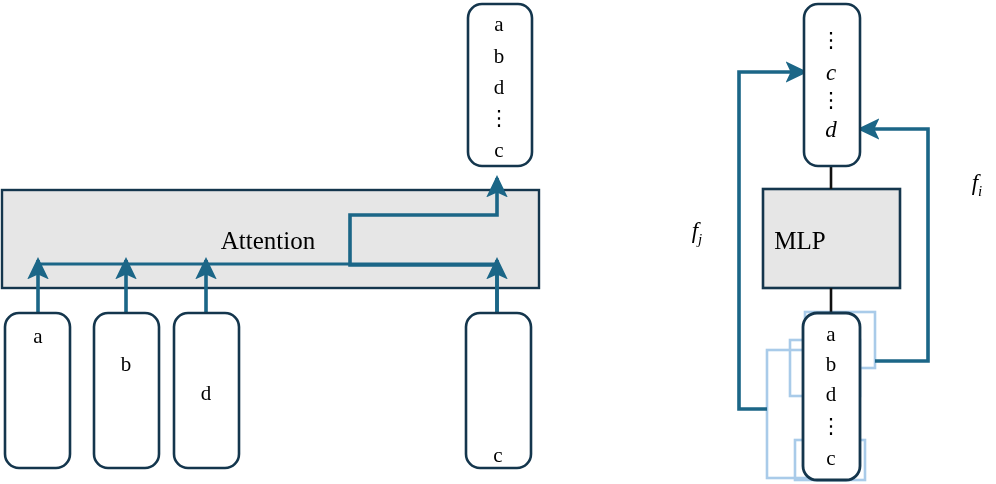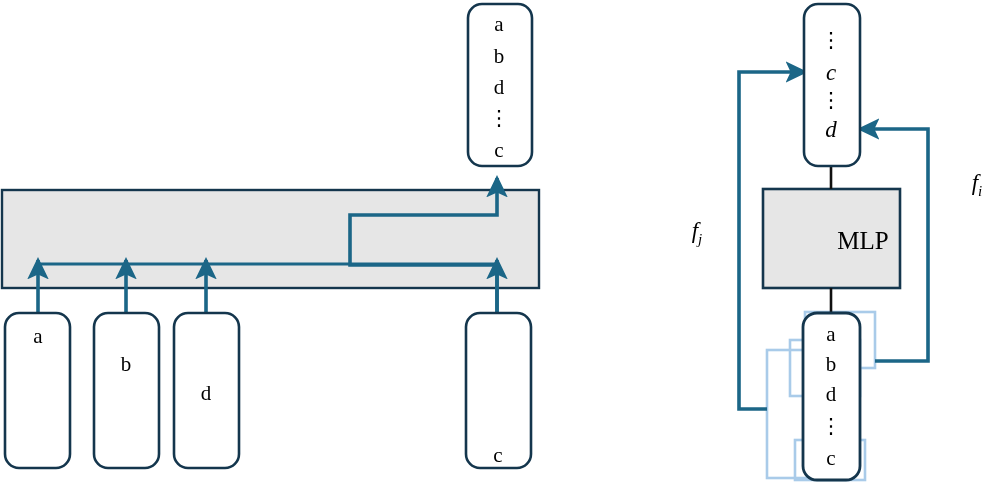--- a/index.html
+++ b/index.html
@@ -85,33 +85,34 @@
 
     <path d="M767,409 L739,409 L739,72 L805,72" fill="none" stroke="#1b6687" stroke-width="3.6" marker-end="url(#tealArrow)"></path>
 
     <path d="M875,361 L928,361 L928,129 L860,129" fill="none" stroke="#1b6687" stroke-width="3.6" marker-end="url(#tealArrow)"></path>
 
     <rect x="804" y="4" width="56" height="162" rx="14" ry="14" fill="#ffffff" stroke="#14364d" stroke-width="2.6"></rect>
 
     <rect x="803" y="313" width="57" height="167" rx="14" ry="14" fill="#ffffff" stroke="#14364d" stroke-width="2.8"></rect>
   </svg>
 
+  <div class="lbl lbl-block ctr" style="left:268px; top:240px;">Attention</div>
 
   <div class="lbl lbl-letter ctr" style="left:499px; top:24px;">a</div>
   <div class="lbl lbl-letter ctr" style="left:499px; top:56px;">b</div>
   <div class="lbl lbl-letter ctr" style="left:499px; top:87px;">d</div>
   <div class="lbl lbl-dots ctr" style="left:499px; top:118px;">⋮</div>
   <div class="lbl lbl-letter ctr" style="left:499px; top:150px;">c</div>
 
   <div class="lbl lbl-letter ctr" style="left:38px; top:336px;">a</div>
   <div class="lbl lbl-letter ctr" style="left:126px; top:364px;">b</div>
   <div class="lbl lbl-letter ctr" style="left:206px; top:393px;">d</div>
   <div class="lbl lbl-letter ctr" style="left:498px; top:455px;">c</div>
 
-  <div class="lbl lbl-block ctr" style="left:863px; top:240px;">MLP</div>
+  <div class="lbl lbl-block ctr" style="left:800px; top:240px;">MLP</div>
 
   <div class="lbl lbl-dots ctr" style="left:831px; top:40px;">⋮</div>
   <div class="lbl lbl-ital ctr" style="left:831px; top:72px;">c</div>
   <div class="lbl lbl-dots ctr" style="left:831px; top:100px;">⋮</div>
   <div class="lbl lbl-ital ctr" style="left:831px; top:129px;">d</div>
 
   <div class="lbl lbl-letter ctr" style="left:831px; top:334px;">a</div>
   <div class="lbl lbl-letter ctr" style="left:831px; top:364px;">b</div>
   <div class="lbl lbl-letter ctr" style="left:831px; top:394px;">d</div>
   <div class="lbl lbl-dots ctr" style="left:831px; top:426px;">⋮</div>

